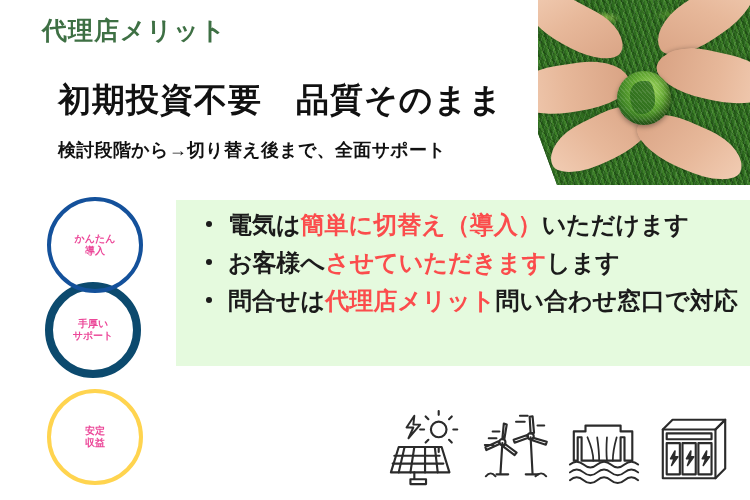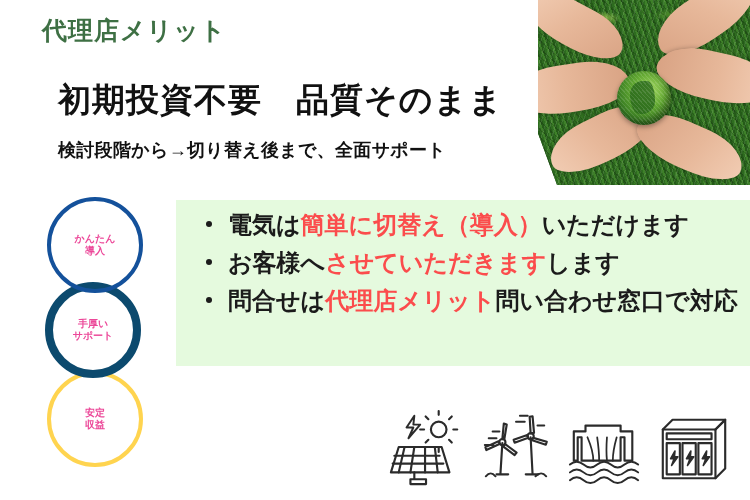--- a/index.html
+++ b/index.html
@@ -107,21 +107,21 @@
     background:transparent;
     display:flex; flex-direction:column;
     align-items:center; justify-content:center;
     font-size:10px; font-weight:bold;
     color:#ec4899;
     line-height:1.25;
     text-align:center;
   }
   #circle-easy   { left:47px;  top:197px; border:4px solid #14519b; z-index:3; }
   #circle-support{ left:45px;  top:282px; border:8px solid #0c4a6e; z-index:2; }
-  #circle-profit { left:47px;  top:371px; border:4px solid #ffd44f; z-index:1; }
+  #circle-profit { left:47px;  top:389px; border:4px solid #ffd44f; z-index:1; }
   .venn-circle span { display:block; white-space:nowrap; }
 
   
   #benefits-panel {
     position:absolute;
     left:176px; top:200px;
     width:574px; height:166px;
     background:#e5fade;
   }
   #benefits-list {

